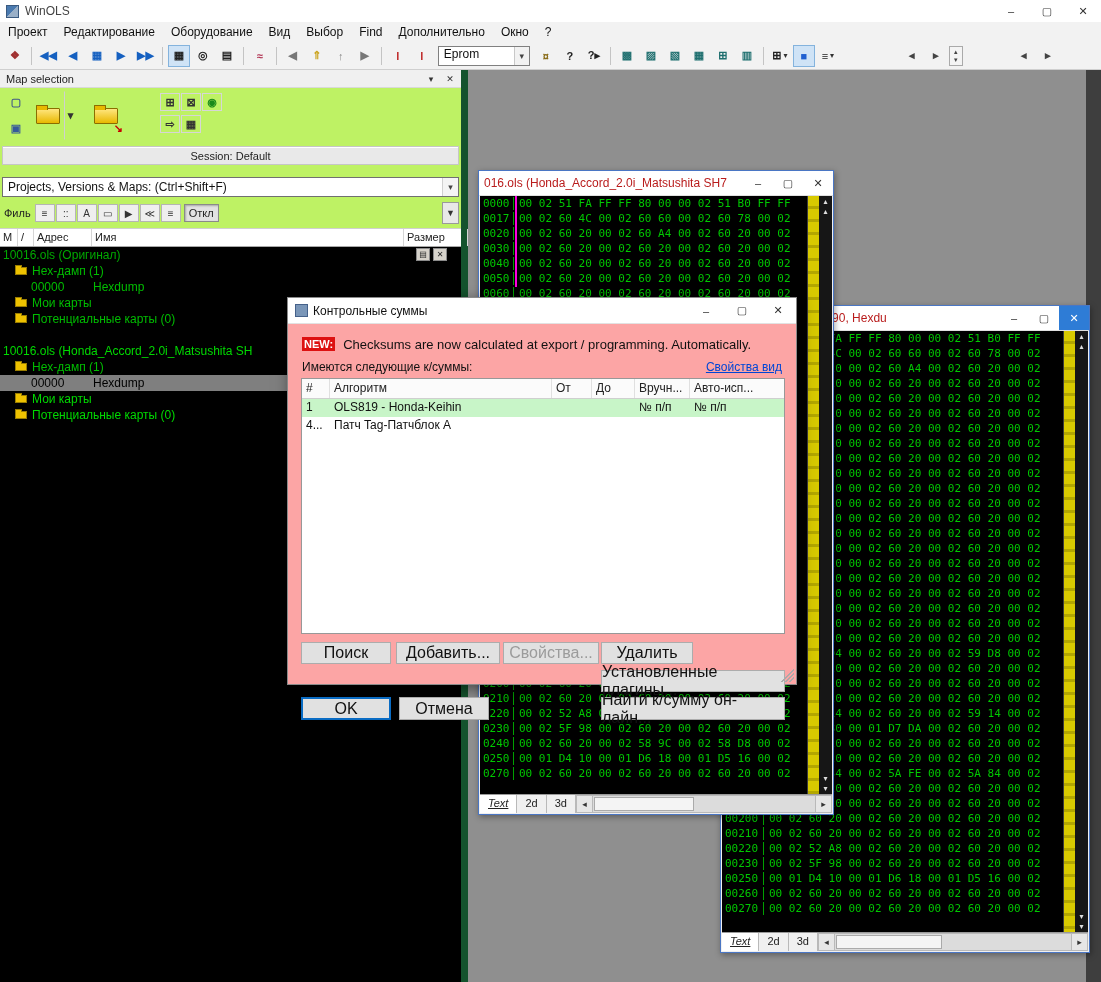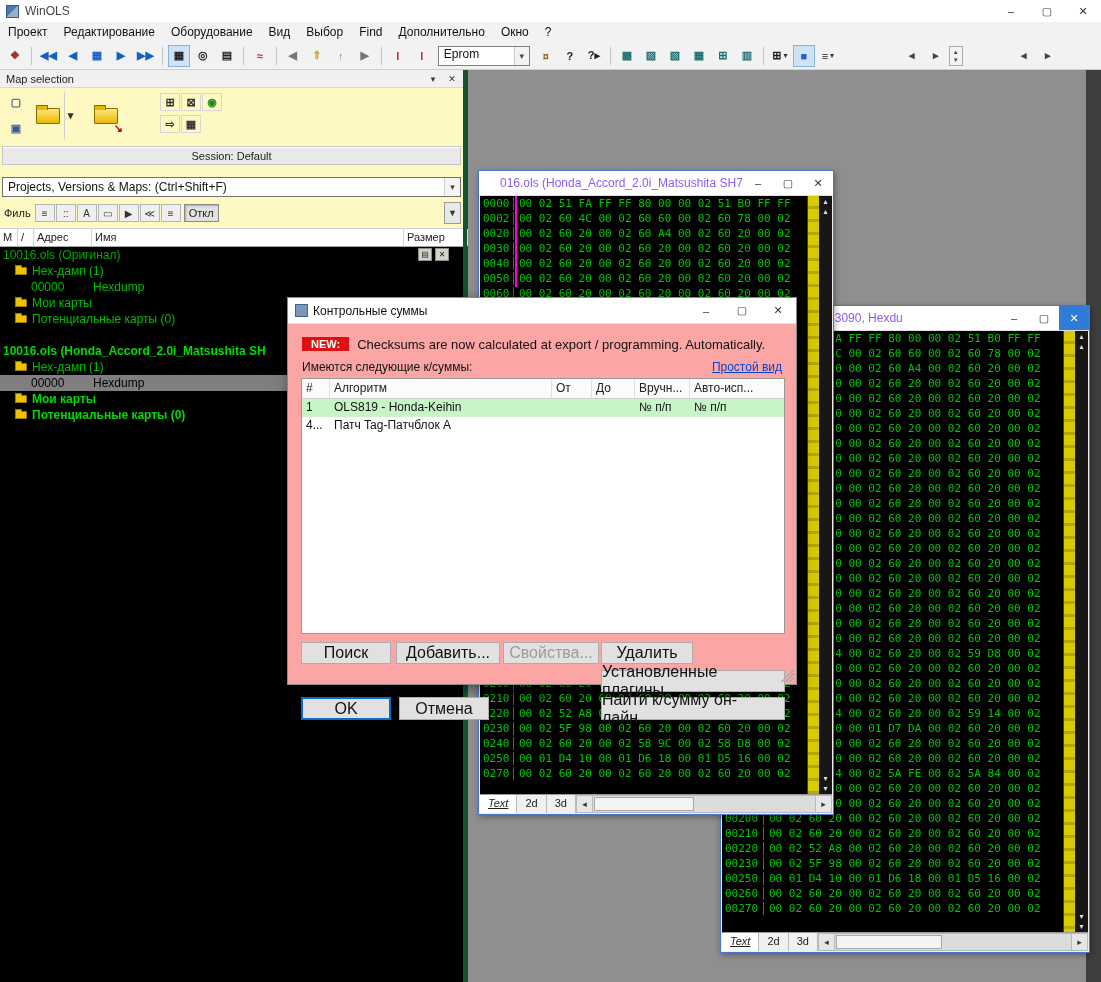--- a/index.html
+++ b/index.html
@@ -21,21 +21,21 @@
   .tgap{display:inline-block;height:1px;flex:0 0 auto}
   .tcombo{width:92px;height:20px;border:1px solid #808080;background:#fff;display:inline-flex;font-size:12px;padding-left:5px;margin:0 4px;color:#111}
   .tcarrow{margin-left:auto;width:15px;height:100%;display:flex;align-items:center;justify-content:center;border-left:1px solid #c8c8c8;font-size:9px;color:#444;background:#f2f2f2}
   .tspin{display:inline-flex;flex-direction:column;width:14px;height:20px;border:1px solid #aaa;background:#f4f4f4;font-size:7px;line-height:8px;align-items:center;justify-content:center;color:#444;margin:0 1px}
 
   
   .mdi{position:absolute;left:468px;top:70px;right:0;bottom:0;background:#8f8f8f;z-index:1}
   .darkstrip{position:absolute;left:1086px;top:70px;width:15px;bottom:0;background:#3e3e3e;z-index:2}
 
   
-  .panel{position:absolute;left:0;top:70px;width:468px;bottom:0;background:#fef9c3;border-right:5px solid #14532d;z-index:15}
+  .panel{position:absolute;left:0;top:70px;width:468px;bottom:0;background:#bef264;border-right:7px solid #14532d;z-index:15}
   .p-header{position:absolute;left:0;top:0;width:100%;height:18px;background:#f0f0f0;border-bottom:1px solid #d9d9d9;display:flex;align-items:center;font-size:11px;color:#222;padding-left:6px}
   .phbtn{width:16px;height:14px;display:flex;align-items:center;justify-content:center;font-size:9px;color:#333;margin-right:3px}
   .p-tools{position:absolute;left:0;top:18px;width:100%;height:58px}
   .ptb{position:absolute;display:flex;align-items:center;justify-content:center;font-size:13px;font-weight:700;border:1px solid transparent}
   .pt-new{left:4px;top:3px;width:24px;height:23px;color:#445a88}
   .pt-save{left:4px;top:29px;width:24px;height:23px;color:#35599a}
   .pt-open{left:32px;top:3px;width:32px;height:49px}
   .pt-opendd{left:64px;top:3px;width:13px;height:49px;font-size:8px;color:#333;border-left:1px solid #d0d0d0}
   .pt-import{left:86px;top:3px;width:40px;height:49px}
   .pt-s1{left:160px;top:5px;width:20px;height:18px;border-color:#d6d6d6}
@@ -55,32 +55,32 @@
   .fbtn{width:20px;height:18px;border:1px solid #b5b5b5;background:#efefef;display:inline-flex;align-items:center;justify-content:center;font-size:10px;margin-right:1px;color:#333}
   .foff{min-width:34px;height:18px;border:1px solid #8a8a8a;background:#e2e2e2;box-shadow:inset 1px 1px 2px rgba(0,0,0,.25);display:inline-flex;align-items:center;justify-content:center;font-size:11px;padding:0 4px;margin-left:2px}
   .fdrop{position:absolute;right:2px;top:0;width:17px;height:22px;border:1px solid #9a9a9a;background:#e8e8e8;display:flex;align-items:center;justify-content:center;font-size:9px;color:#333}
   .p-cols{position:absolute;left:0;right:0;top:158px;height:19px;background:#fff;border-top:1px solid #d0d0d0;border-bottom:1px solid #a8a8a8;display:flex;font-size:11px;color:#222}
   .colh{border-right:1px solid #d5d5d5;padding:2px 3px;overflow:hidden;white-space:nowrap;flex:0 0 auto}
   .colfill{flex:1}
   .p-tree{position:absolute;left:0;right:0;top:177px;bottom:0;background:#000;overflow:hidden}
   .trow{height:16px;display:flex;align-items:center;font-size:12px;color:#00bc00;padding-left:3px;position:relative;white-space:nowrap}
   .trow.spacer{height:16px}
   .t-project{color:#00a800}
-  .trow.bold{color:#00da00;font-weight:700}
+  .trow.bold{color:#00da00;font-weight:400}
   .trow.sel{background:#7f7f7f;color:#000}
   .tfolder{width:12px;height:8px;background:#eec200;border:1px solid #9a7d00;margin:0 5px 0 12px;position:relative;flex:0 0 auto}
   .tfolder::before{content:"";position:absolute;top:-3px;left:-1px;width:5px;height:2px;background:#eec200;border:1px solid #9a7d00;border-bottom:none}
   .maddr{margin-left:28px;width:62px;flex:0 0 auto}
   .prico{position:absolute;top:1px;width:14px;height:13px;background:#d6d2ca;border:1px solid #8a8a8a;color:#222;font-size:8px;display:flex;align-items:center;justify-content:center}
   .p1{right:31px}.p2{right:14px}
 
   
   .hexwin{position:absolute;background:#f0f0f0;border:1px solid #4a76c4;box-shadow:1px 2px 6px rgba(0,0,0,.35)}
   .wtb{height:25px;background:#fff;display:flex;align-items:center;border-bottom:1px solid #e0e0e0}
-  .wtitle{font-size:12px;color:#8b5cf6;flex:1;white-space:nowrap;overflow:hidden;padding-left:21px}
+  .wtitle{font-size:12px;color:#b91c1c;flex:1;white-space:nowrap;overflow:hidden;padding-left:5px}
   .wbtn{width:30px;height:100%;display:flex;align-items:center;justify-content:center;font-size:11px;color:#333;flex:0 0 auto}
   #win2 .wbtn.close{background:#2e7cd6;color:#fff}
   .hexbody{position:absolute;left:1px;right:1px;top:25px;bottom:20px;display:flex;background:#000}
   .hexrows{flex:1;overflow:hidden;position:relative;background:#000}
   .hxrow{height:15px;line-height:15px;white-space:nowrap;font-family:"DejaVu Sans Mono",monospace;font-size:11px;color:#00c800}
   .haddr{display:inline-block;padding-left:3px;width:33px}
   #win2 .haddr{width:41px}
   .hbytes{border-left:1px solid #00a000;padding-left:5px}
   .caret{position:absolute;left:35px;top:0;width:2px;height:91px;background:#ff00e0}
   .heat{width:12px;flex:0 0 auto;border-left:1px solid #3c3c3c;background:repeating-linear-gradient(180deg,#d8ca00 0 10px,#b3a700 10px 13px)}
@@ -97,21 +97,21 @@
   #win1{left:478px;top:170px;width:356px;height:645px;z-index:10}
   #win2{left:720px;top:305px;width:370px;height:648px;z-index:5}
 
   
   .dialog{position:absolute;left:287px;top:297px;width:510px;height:388px;background:#fca5a5;border:1px solid #8a8a8a;box-shadow:3px 4px 14px rgba(0,0,0,.5);z-index:30}
   .dtb{height:26px;background:#fff;display:flex;align-items:center;border-bottom:1px solid #e2e2e2}
   .dico{width:13px;height:13px;margin:0 5px 0 7px;background:#7a96b8;border:1px solid #45618a}
   .dtitle{font-size:12px;color:#111;flex:1}
   .dtb .wbtn{width:36px}
   .newrow{position:absolute;left:14px;top:38px;height:16px;display:flex;align-items:center}
-  .newbadge{background:#dd1111;color:#fff;font-weight:700;font-size:11px;padding:1px 9px;margin-right:8px}
+  .newbadge{background:#dd1111;color:#fff;font-weight:700;font-size:11px;padding:1px 2px;margin-right:8px}
   .newtext{font-size:13px;color:#111}
   .listrow{position:absolute;left:14px;right:14px;top:62px;font-size:12px;color:#111;display:flex;justify-content:space-between}
   .link{color:#0046d5;text-decoration:underline}
   .ctable{position:absolute;left:13px;top:80px;width:484px;height:256px;background:#fff;border:1px solid #989898;overflow:hidden}
   .chead{display:flex;height:20px;border-bottom:1px solid #cfcfcf;background:#fbfbfb}
   .dcol{font-size:12px;color:#222;padding:2px 4px;border-right:1px solid #e0e0e0;overflow:hidden;white-space:nowrap;flex:0 0 auto}
   .drow{display:flex;height:18px}
   .drow.hl{background:#c8f5c8}
   .dcell{font-size:12px;color:#111;padding:1px 4px;overflow:hidden;white-space:nowrap;flex:0 0 auto}
   .dbtn{position:absolute;height:22px;background:#e1e1e1;border:1px solid #acacac;font-size:16px;color:#111;display:flex;align-items:center;justify-content:center}
@@ -440,21 +440,21 @@
   <div class="wtb">
     <span class="wtitle">016.ols (Honda_Accord_2.0i_Matsushita SH7</span>
     <span class="wbtn">–</span>
     <span class="wbtn">▢</span>
     <span class="wbtn">✕</span>
   </div>
   <div class="hexbody">
     <div class="hexrows">
       <div class="caret"></div>
     <div class="hxrow"><span class="haddr">0000</span><span class="hbytes">00 02 51 FA FF FF 80 00 00 02 51 B0 FF FF</span></div>
-        <div class="hxrow"><span class="haddr">0002</span><span class="hbytes">00 02 60 4C 00 02 60 60 00 02 60 78 00 02</span></div>
+        <div class="hxrow"><span class="haddr">0017</span><span class="hbytes">00 02 60 4C 00 02 60 60 00 02 60 78 00 02</span></div>
         <div class="hxrow"><span class="haddr">0020</span><span class="hbytes">00 02 60 20 00 02 60 A4 00 02 60 20 00 02</span></div>
         <div class="hxrow"><span class="haddr">0030</span><span class="hbytes">00 02 60 20 00 02 60 20 00 02 60 20 00 02</span></div>
         <div class="hxrow"><span class="haddr">0040</span><span class="hbytes">00 02 60 20 00 02 60 20 00 02 60 20 00 02</span></div>
         <div class="hxrow"><span class="haddr">0050</span><span class="hbytes">00 02 60 20 00 02 60 20 00 02 60 20 00 02</span></div>
         <div class="hxrow"><span class="haddr">0060</span><span class="hbytes">00 02 60 20 00 02 60 20 00 02 60 20 00 02</span></div>
         <div class="hxrow"><span class="haddr">0070</span><span class="hbytes">00 02 60 20 00 02 60 20 00 02 60 20 00 02</span></div>
         <div class="hxrow"><span class="haddr">0080</span><span class="hbytes">00 02 60 20 00 02 60 20 00 02 60 20 00 02</span></div>
         <div class="hxrow"><span class="haddr">0090</span><span class="hbytes">00 02 60 20 00 02 60 20 00 02 60 20 00 02</span></div>
         <div class="hxrow"><span class="haddr">00A0</span><span class="hbytes">00 02 60 20 00 02 60 20 00 02 60 20 00 02</span></div>
         <div class="hxrow"><span class="haddr">00B0</span><span class="hbytes">00 02 60 20 00 02 60 20 00 02 60 20 00 02</span></div>
@@ -515,21 +515,21 @@
     <span class="wbtn">–</span>
     <span class="wbtn">▢</span>
     <span class="wbtn">✕</span>
   </div>
   <div class="newrow">
     <span class="newbadge">NEW:</span>
     <span class="newtext">Checksums are now calculated at export / programming. Automatically.</span>
   </div>
   <div class="listrow">
     <span>Имеются следующие к/суммы:</span>
-    <a class="link">Простой вид</a>
+    <a class="link">Свойства вид</a>
   </div>
   <div class="ctable">
     <div class="chead">
         <span class="dcol" style="width: 28px;">#</span>
         <span class="dcol" style="width: 222px;">Алгоритм</span>
         <span class="dcol" style="width: 40px;">От</span>
         <span class="dcol" style="width: 43px;">До</span>
         <span class="dcol" style="width: 55px;">Вручн...</span>
         <span class="dcol" style="width: 96px;">Авто-исп...</span>
       </div>

